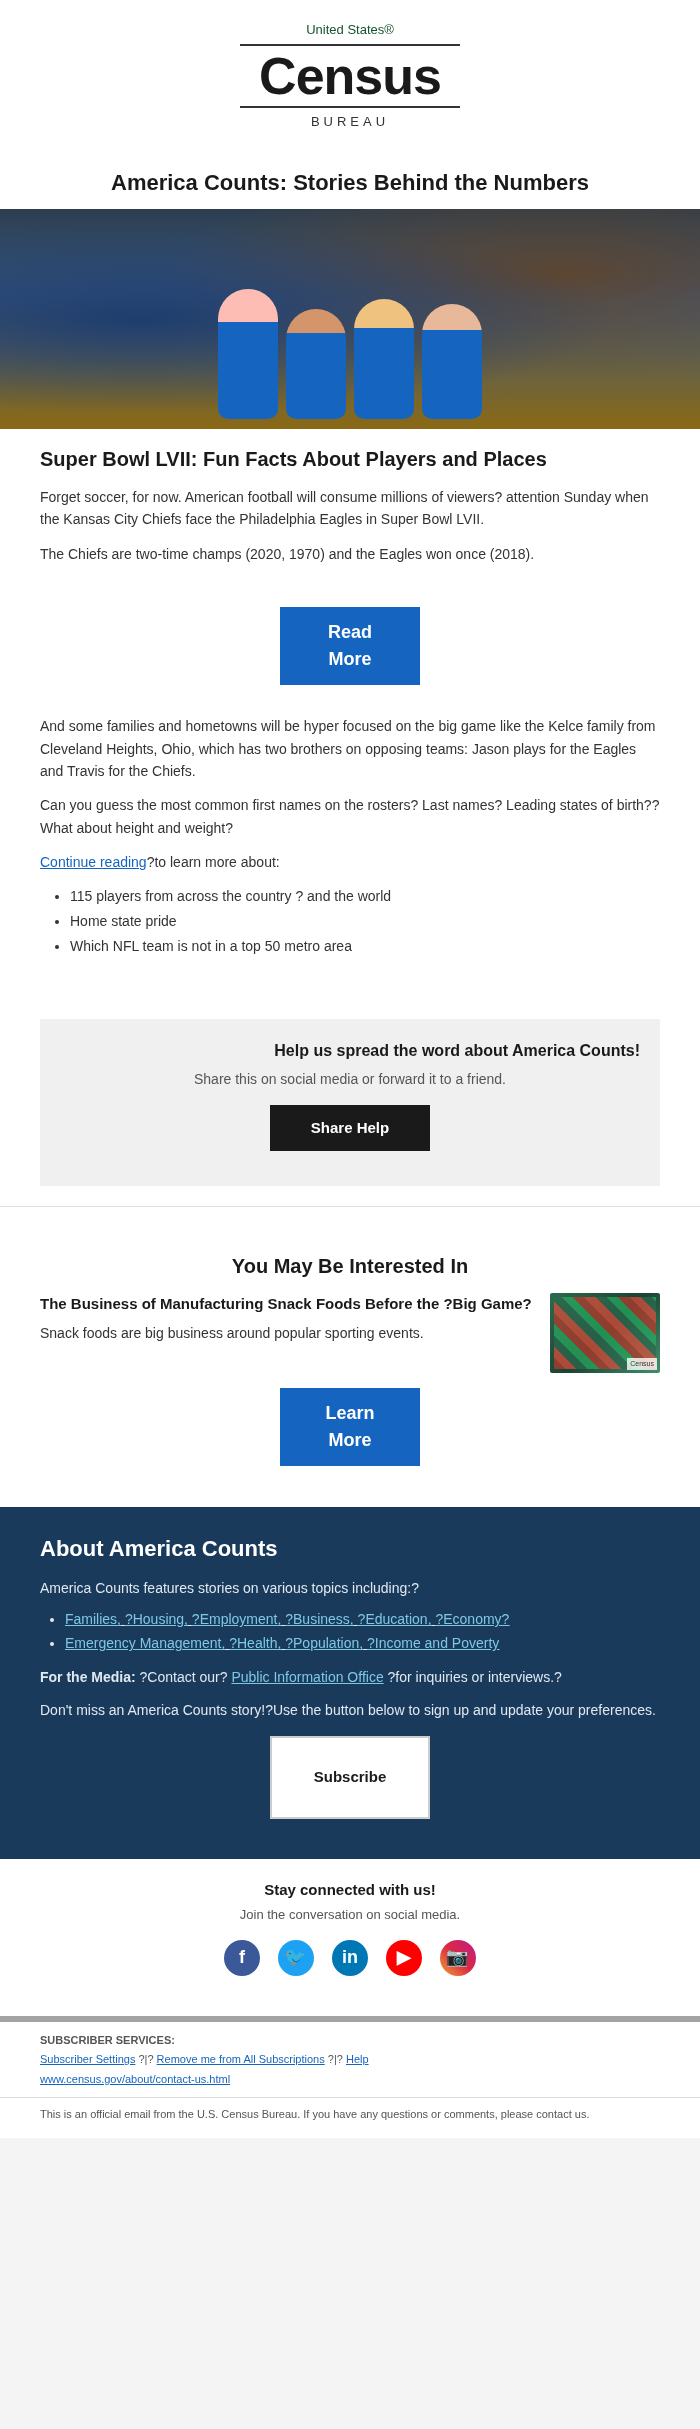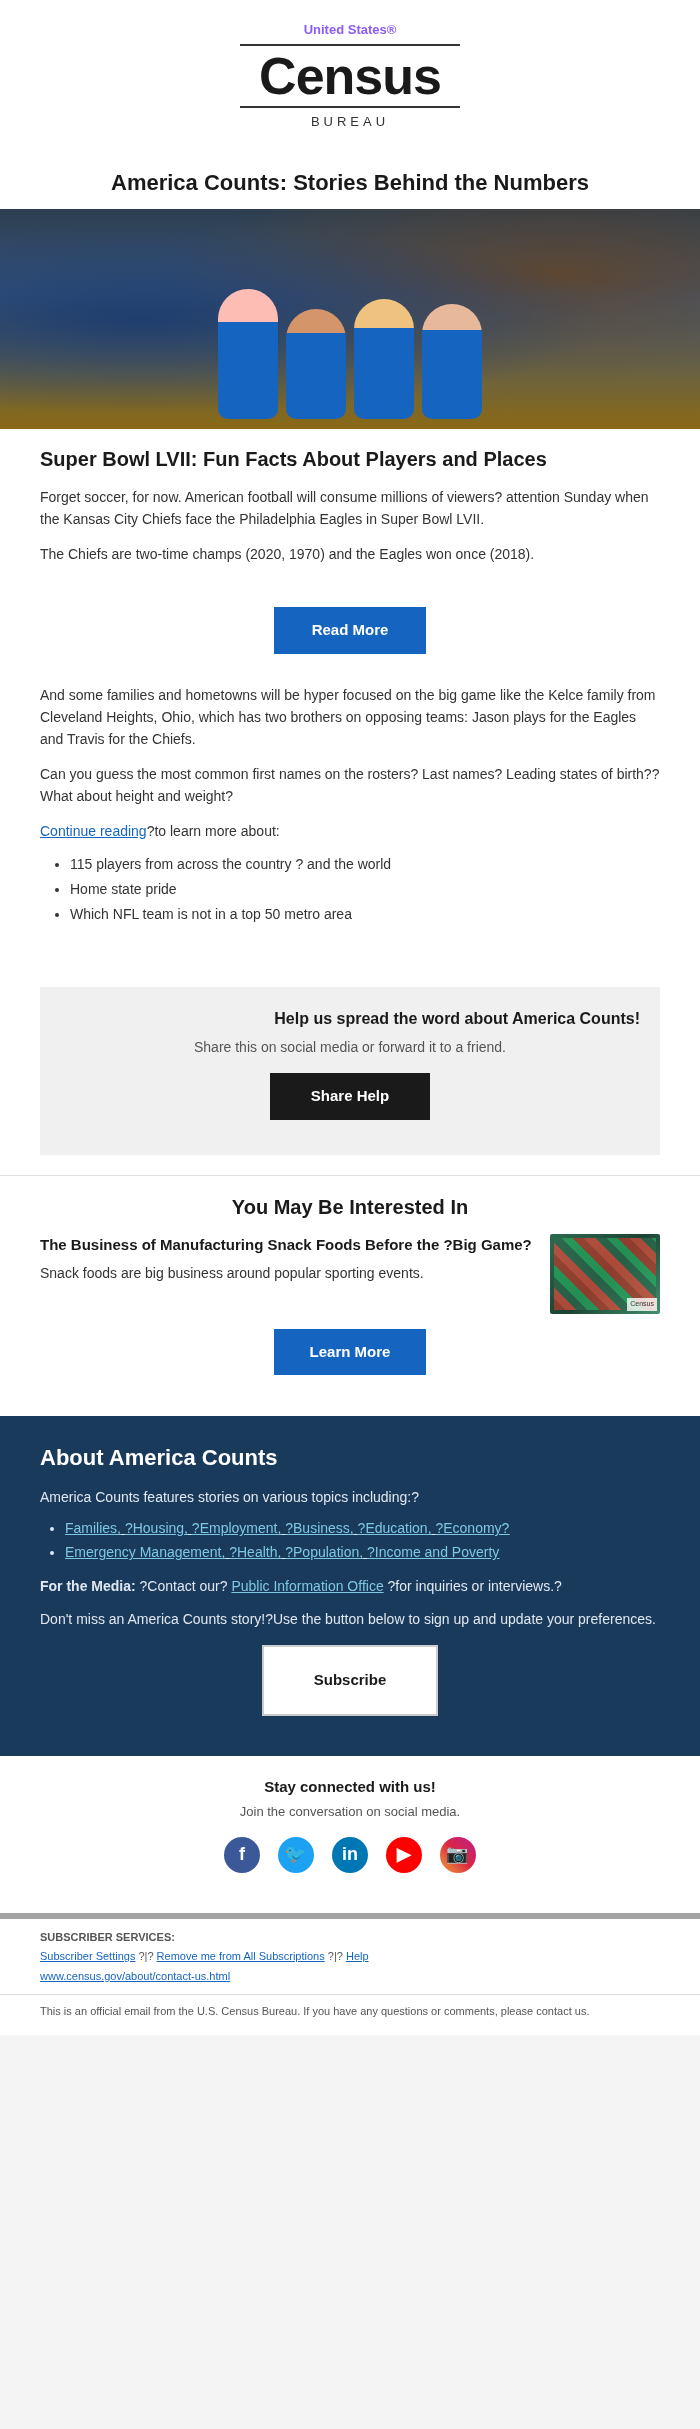--- a/index.html
+++ b/index.html
@@ -15,23 +15,23 @@
       margin: 0 auto;
       background: #ffffff;
     }
     .header {
       text-align: center;
       padding: 20px 40px 15px;
       background: #fff;
     }
     .logo-text {
       font-size: 13px;
-      color: #8b5cf6;
-      display: block;
-      font-weight: bold;
+      color: #14532d;
+      display: block;
+      font-weight: normal;
     }
     .logo-census {
       font-size: 52px;
       font-weight: 900;
       color: #1a1a1a;
       display: block;
       letter-spacing: -1px;
       line-height: 1;
     }
     .logo-bureau {
@@ -104,27 +104,27 @@
       text-align: left;
     }
     .article-text {
       font-size: 14px;
       color: #333;
       margin-bottom: 12px;
       line-height: 1.6;
     }
     .btn-blue {
       display: block;
-      width: 152px;
+      width: 140px;
       margin: 15px auto;
       padding: 12px 24px;
       background: #1565c0;
       color: #fff;
       text-align: center;
-      font-size: 15px;
+      font-size: 18px;
       font-weight: bold;
       border: none;
       cursor: pointer;
       text-decoration: none;
     }
     .btn-black {
       display: block;
       width: 160px;
       margin: 15px auto;
       padding: 12px 24px;
@@ -132,23 +132,23 @@
       color: #fff;
       text-align: center;
       font-size: 15px;
       font-weight: bold;
       border: none;
       cursor: pointer;
       text-decoration: none;
     }
     .btn-white {
       display: block;
-      width: 176px;
+      width: 160px;
       margin: 15px auto;
-      padding: 22px 24px;
+      padding: 28px 24px;
       background: #fff;
       color: #1a1a1a;
       text-align: center;
       font-size: 15px;
       font-weight: bold;
       border: 2px solid #ccc;
       cursor: pointer;
       text-decoration: none;
     }
     .link-blue {
@@ -184,20 +184,21 @@
       color: #555;
       margin-bottom: 10px;
     }
     .section-divider {
       border: none;
       border-top: 1px solid #e0e0e0;
       margin: 0;
     }
     .interested-section {
       padding: 16px 40px;
+      margin-top: 28px;
     }
     .interested-title {
       font-size: 20px;
       font-weight: bold;
       color: #1a1a1a;
       text-align: center;
       margin-bottom: 12px;
     }
     .article-row {
       display: flex;

